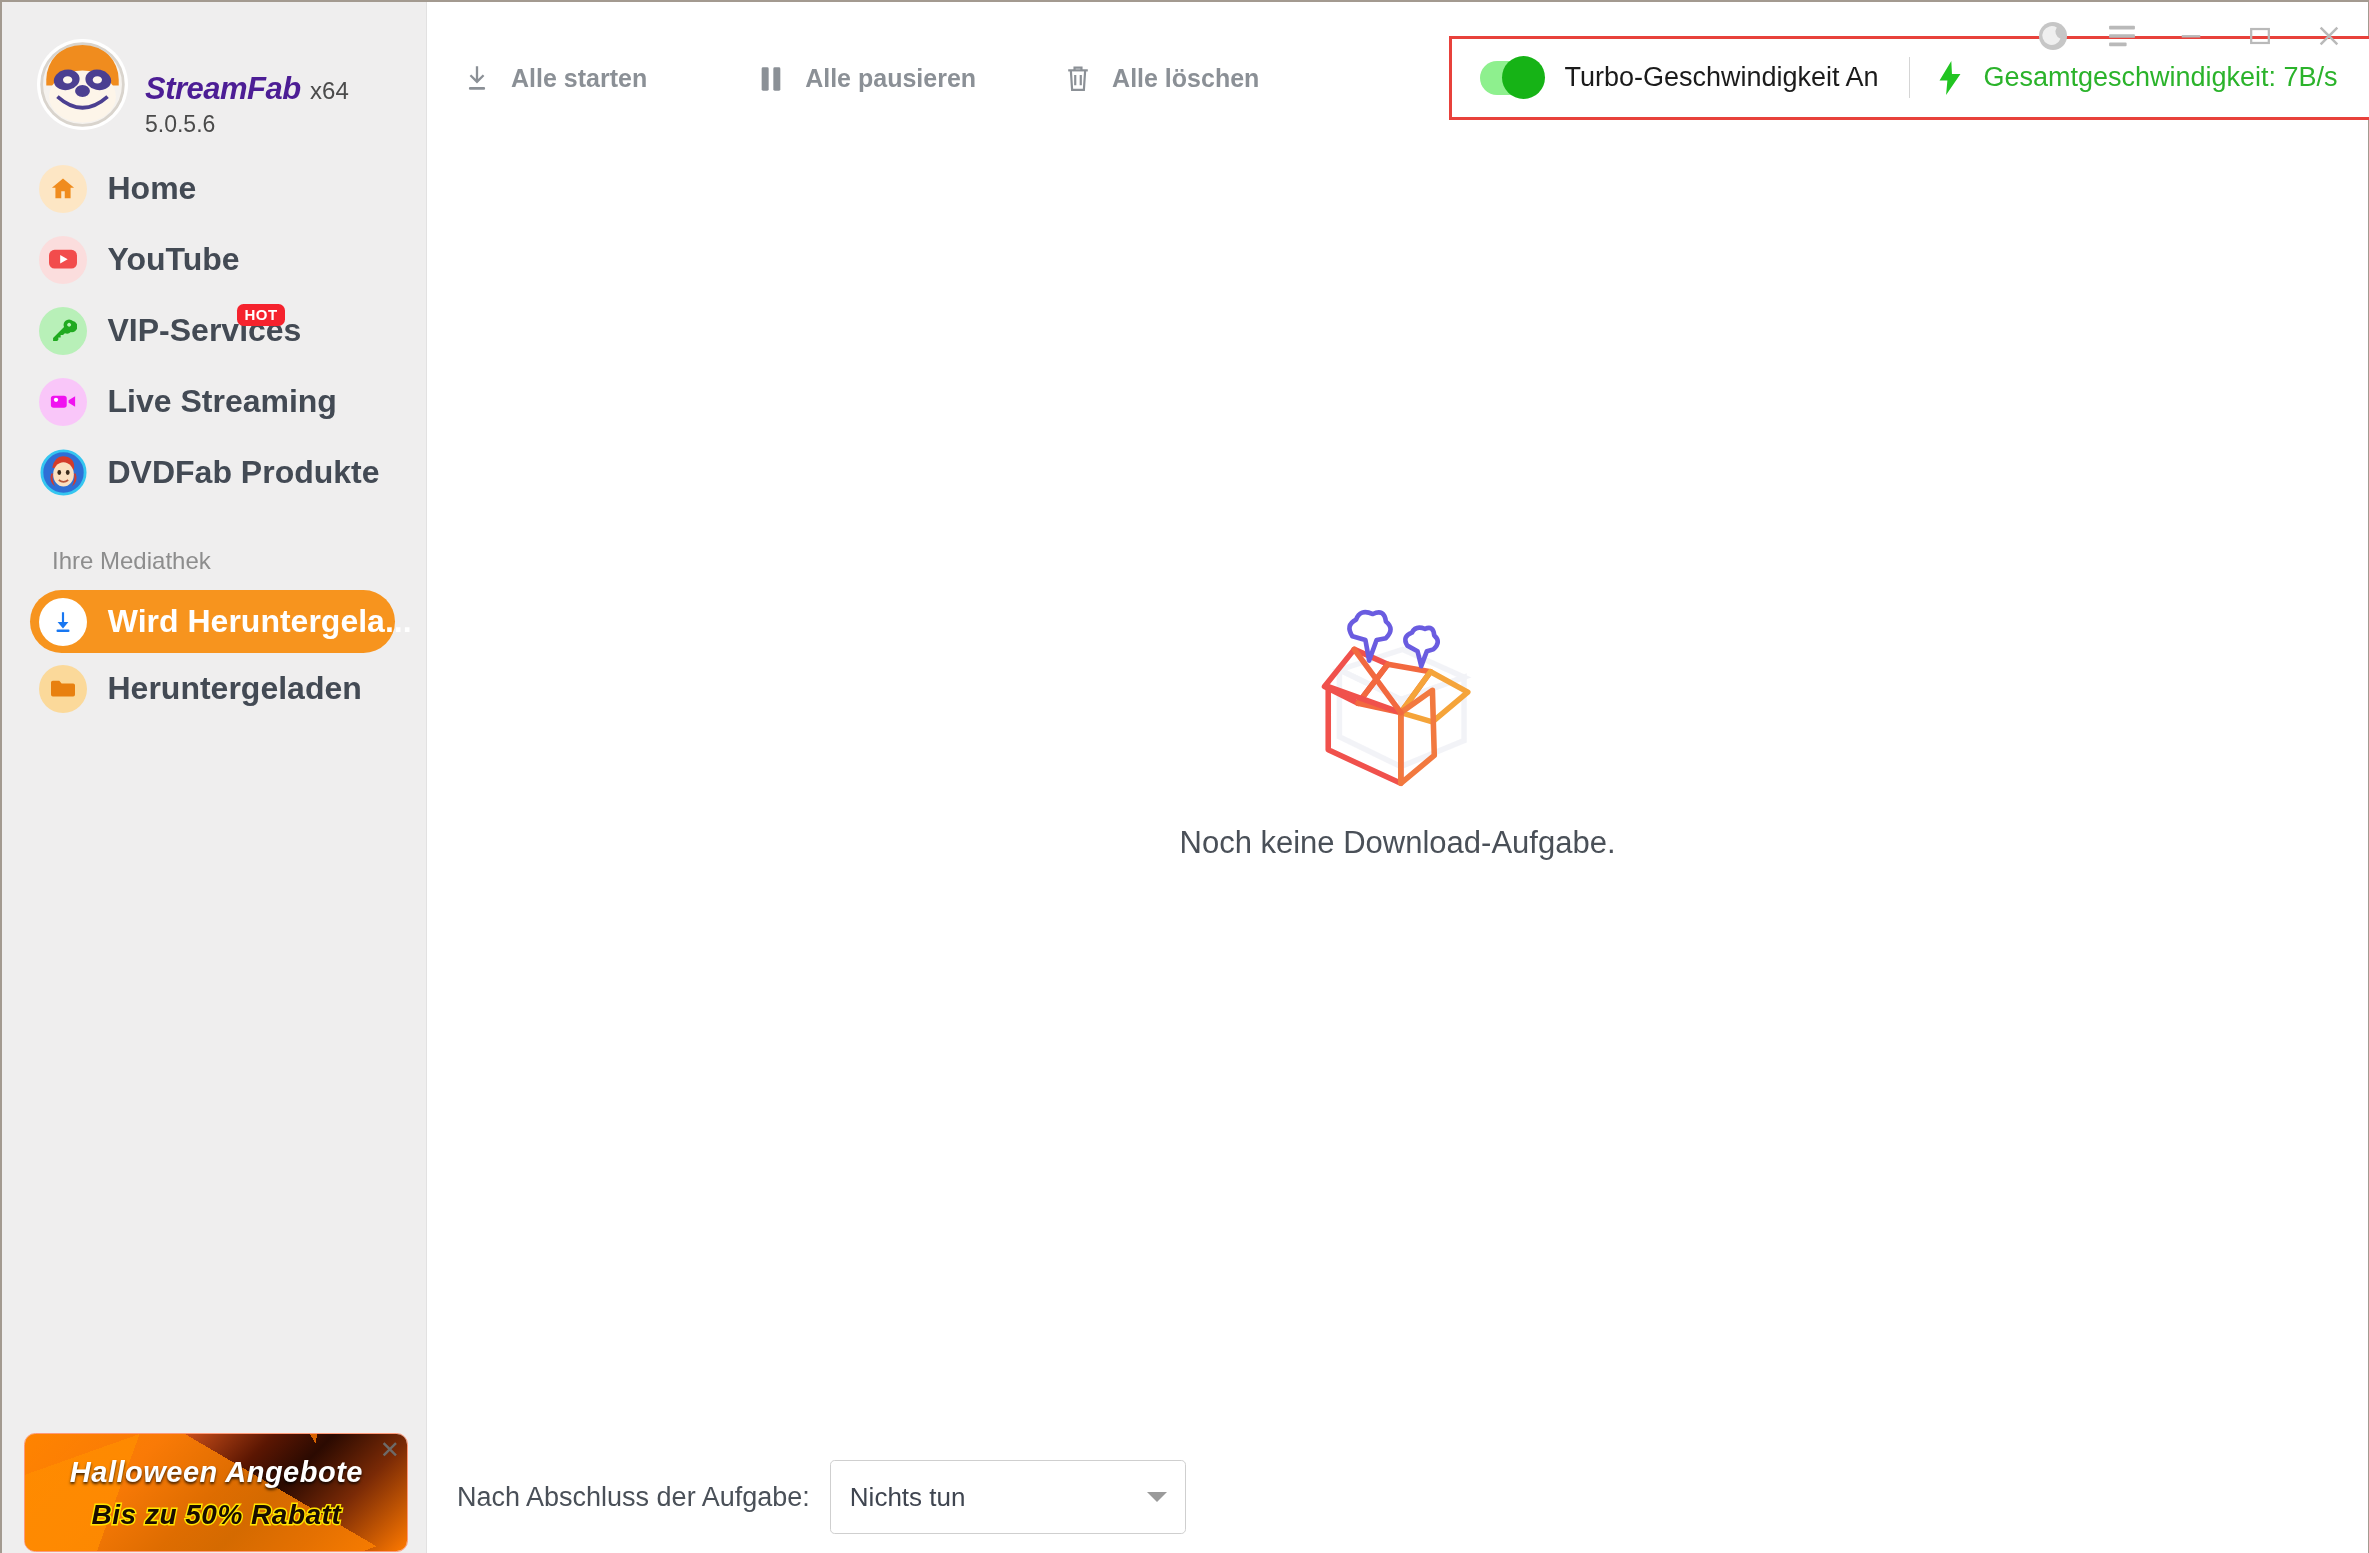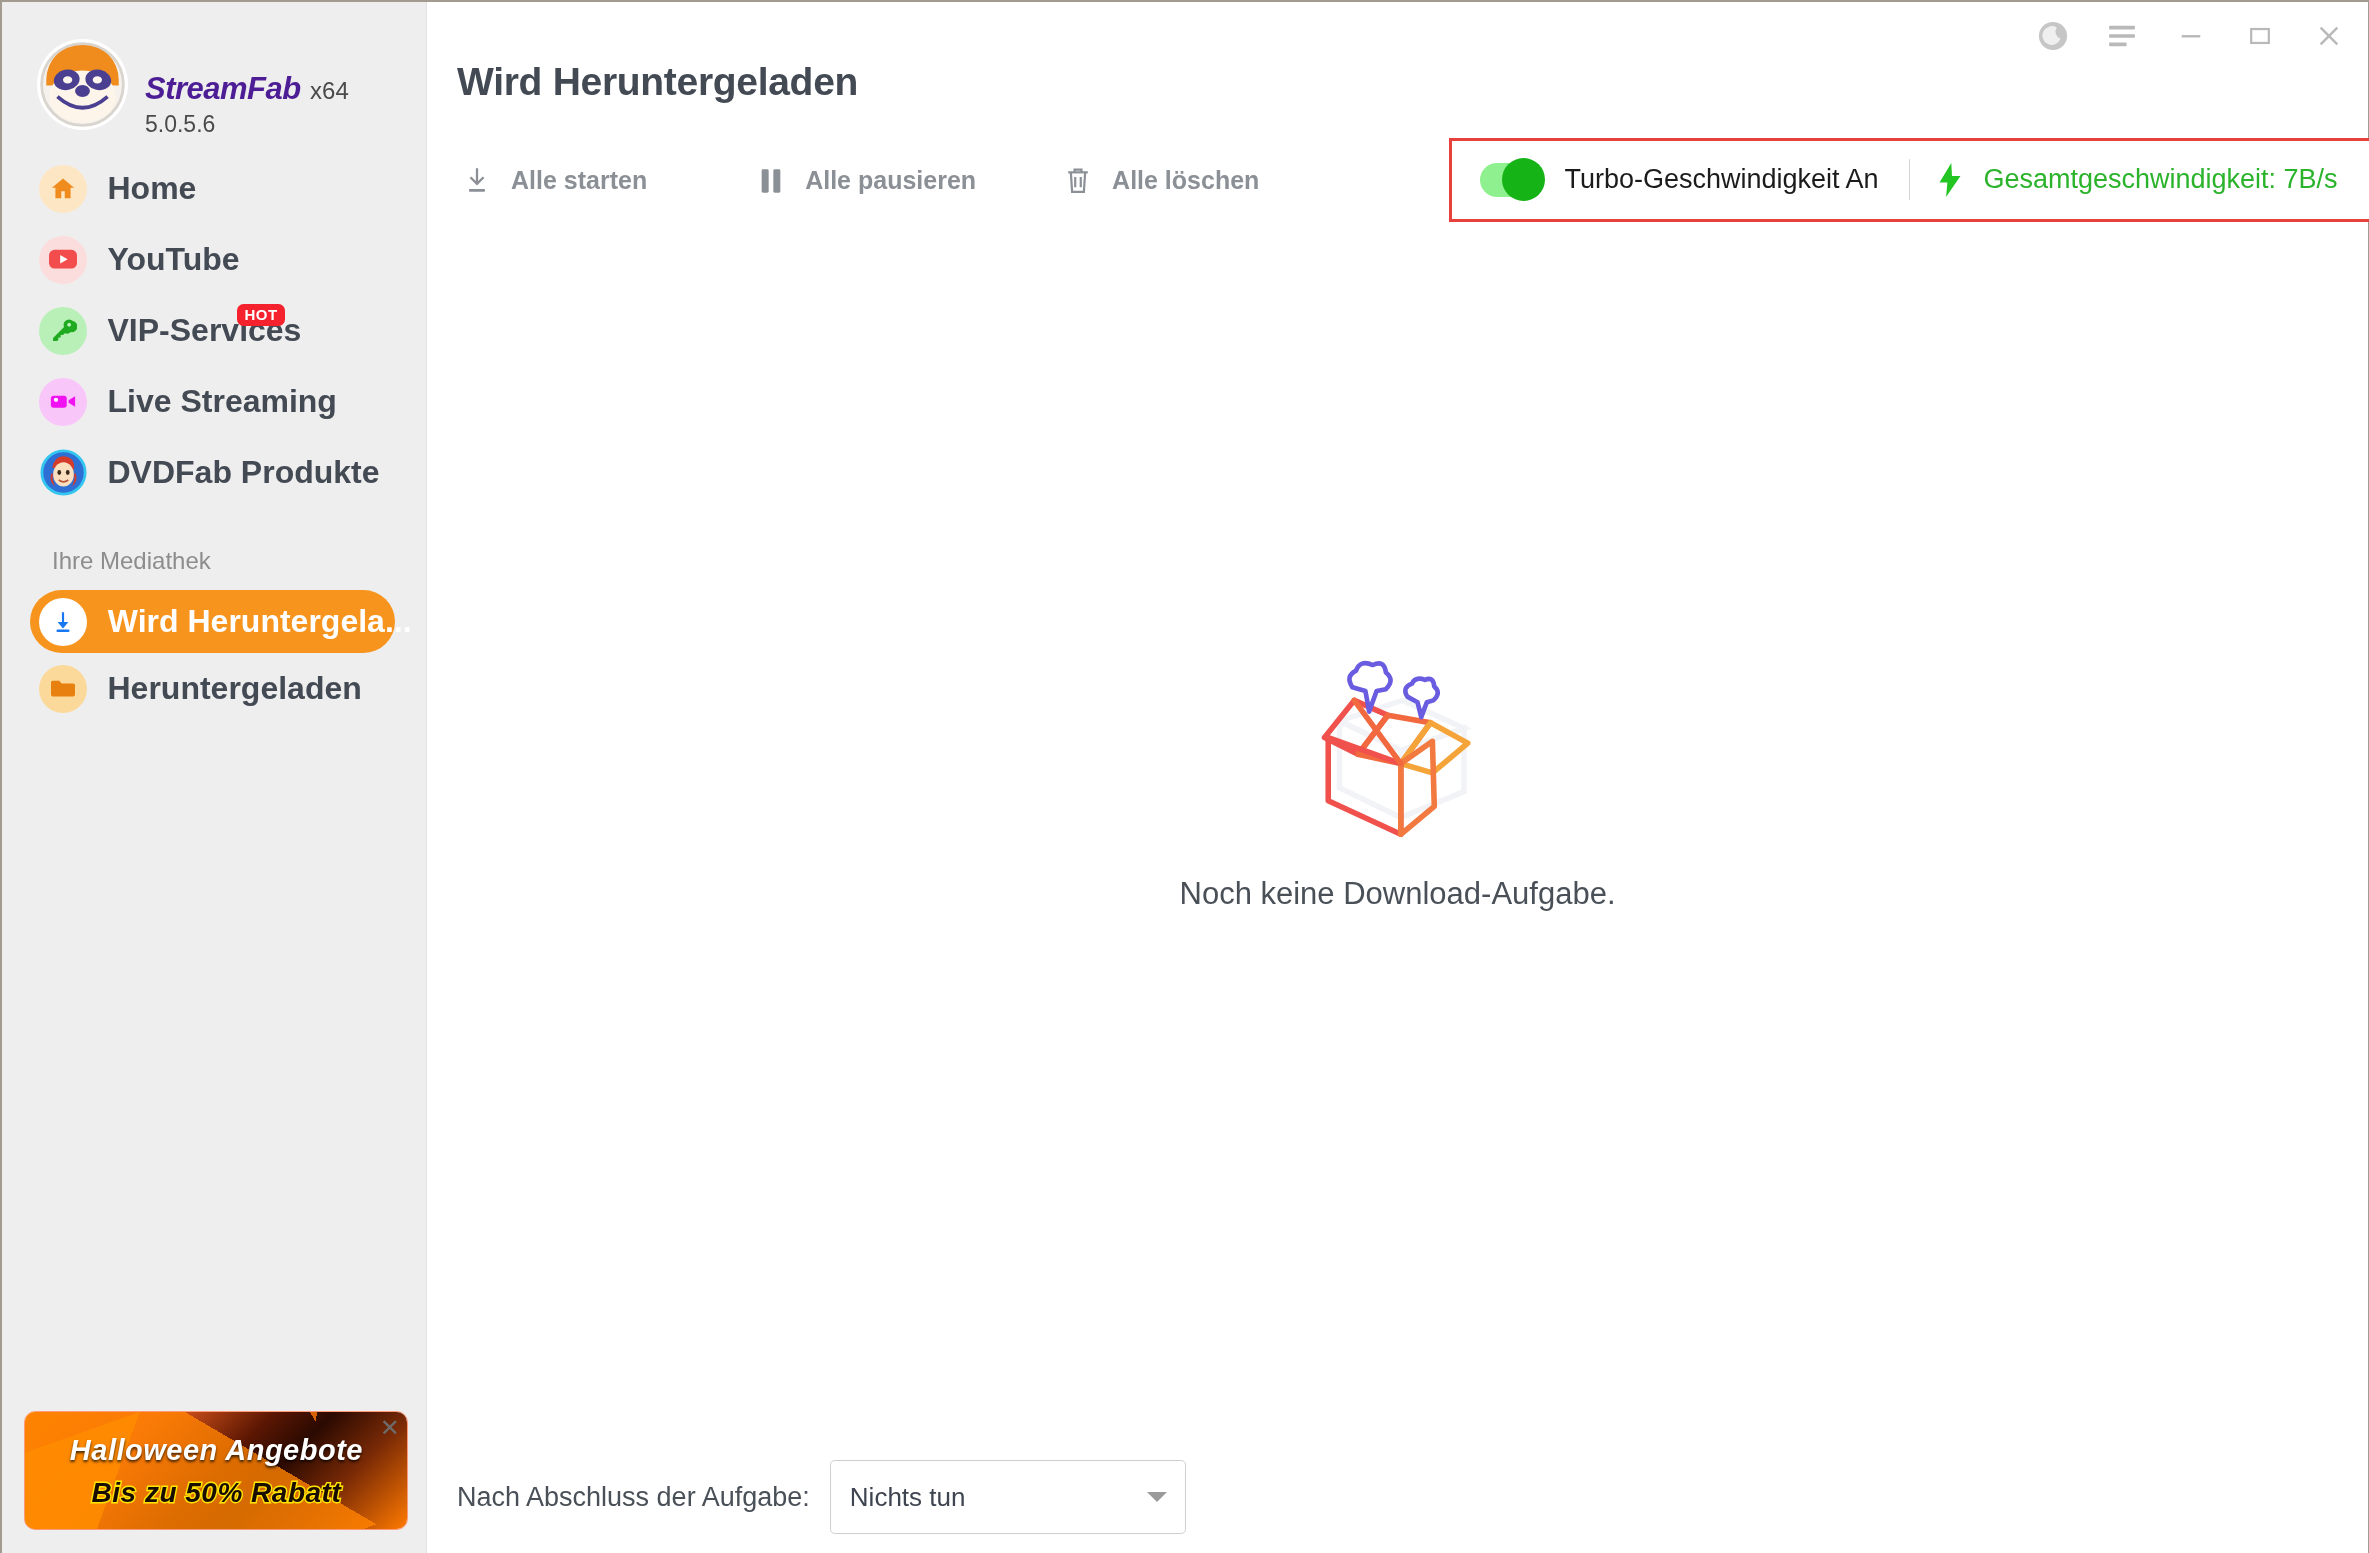--- a/index.html
+++ b/index.html
@@ -119,21 +119,21 @@
     background: #f7941e;
     border-radius: 32px;
     width: 365px;
   }
   .nav-item.active .nav-label { color: #ffffff; }
 
   
   .promo {
     position: absolute;
     left: 22.4px;
-    bottom: 23px;
+    bottom: 1px;
     width: 384px;
     height: 119px;
     border-radius: 11.2px;
     overflow: hidden;
     border: 1.9px solid #ff9a7a;
     cursor: pointer;
   }
   .promo-bg {
     position: absolute; inset: 0;
     background:
@@ -504,21 +504,20 @@
       <div class="tb-btn">
         <span>
           <svg width="26" height="26" viewBox="0 0 28 28" stroke="#b9b9b9" stroke-width="2.6">
             <line x1="5" y1="5" x2="23" y2="23"></line>
               <line x1="23" y1="5" x2="5" y2="23"></line>
           </svg>
         </span>
       </div>
     </div>
 
-    <h1 class="page-title">Wird Heruntergeladen</h1>
 
     <div class="toolbar">
 
       <div class="tool-btn">
         <span class="tb-icon">
           <svg width="28" height="30" viewBox="0 0 24 26" fill="#8b9096">
             <path d="M11 2h2v11l4-4 1.4 1.4L12 17 5.6 10.4 7 9l4 4z"></path>
             <rect x="5" y="20" width="14" height="2.4" rx="1"></rect>
           </svg>
         </span>

